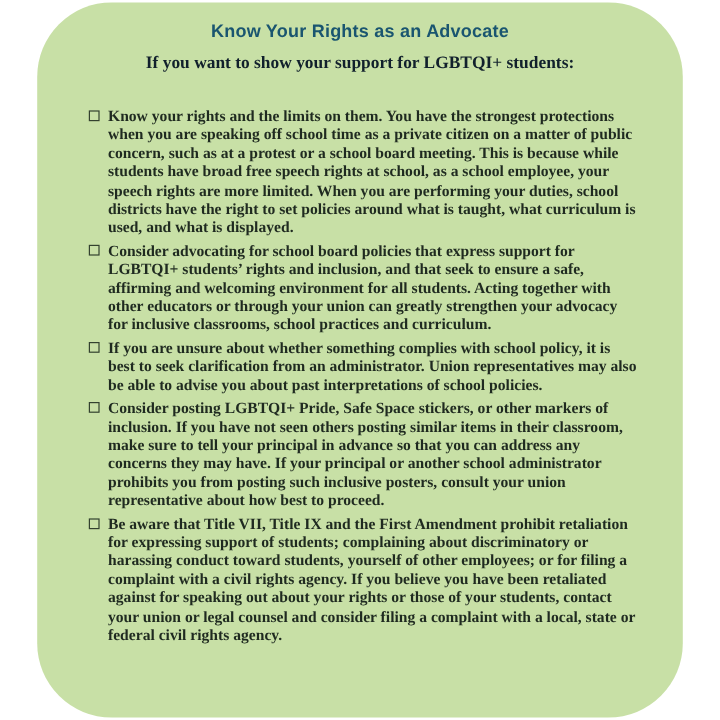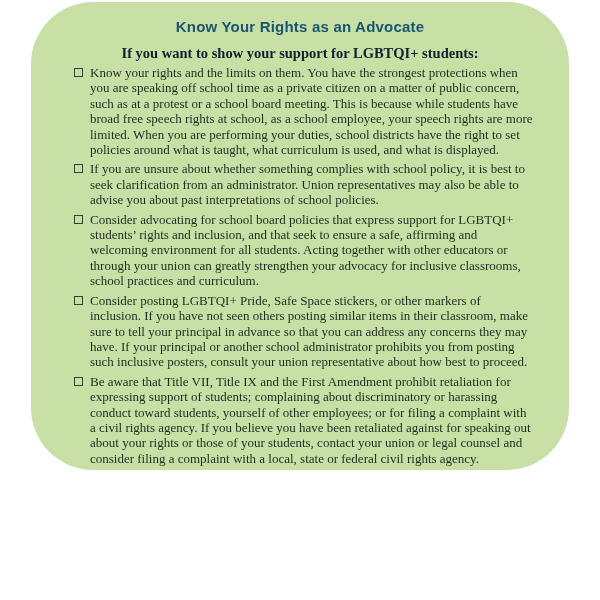--- a/index.html
+++ b/index.html
@@ -12,21 +12,21 @@
   body{
     width:600px;height:600px;
     background:#ffffff;
     position:relative;
     font-family:"Liberation Serif", serif;
     overflow:hidden;
   }
   .card{
     position:absolute;
     left:31px;top:2px;
-    width:538px;height:468px;
+    width:538px;height:596px;
     box-sizing:border-box;
     background:var(--card-bg);
     border-radius:62px;
   }
   .title{
     margin:16px 0 0 0;
     text-align:center;
     font-family:"Liberation Sans", sans-serif;
     font-size:15px;
     font-weight:700;
@@ -35,26 +35,27 @@
   }
   .subtitle{
     margin:10px 0 0 0;
     text-align:center;
     font-family:"Liberation Serif", serif;
     font-size:14.5px;
     font-weight:700;
     color:var(--subtitle-color);
   }
   ul.bullets{
-    margin:3px 0 0 0;
+    margin:27px 0 0 0;
     padding:0 35px 0 43px;
     list-style:none;
     color:var(--body-color);
     font-size:13px;
     line-height:15.4px;
+    font-weight:bold;
   }
   ul.bullets li{
     display:flex;
     align-items:flex-start;
     margin:0 0 4px 0;
   }
   .box{
     flex:none;
     width:7px;height:7px;
     border:1px solid #33412f;
@@ -69,25 +70,25 @@
 <div class="card">
   <h1 class="title">Know Your Rights as an Advocate</h1>
   <h2 class="subtitle">If you want to show your support for LGBTQI+ students:</h2>
   <ul class="bullets">
     <li>
       <span class="box"></span>
       <span class="txt">Know your rights and the limits on them. You have the strongest protections when you are speaking off school time as a private citizen on a matter of public concern, such as at a protest or a school board meeting. This is because while students have broad free speech rights at school, as a school employee, your speech rights are more limited. When you are performing your duties, school districts have the right to set policies around what is taught, what curriculum is used, and what is displayed.</span>
     </li>
     <li>
       <span class="box"></span>
-      <span class="txt">If you are unsure about whether something complies with school policy, it is best to seek clarification from an administrator. Union representatives may also be able to advise you about past interpretations of school policies.</span>
+      <span class="txt">Consider advocating for school board policies that express support for LGBTQI+ students’ rights and inclusion, and that seek to ensure a safe, affirming and welcoming environment for all students. Acting together with other educators or through your union can greatly strengthen your advocacy for inclusive classrooms, school practices and curriculum.</span>
     </li>
     <li>
       <span class="box"></span>
-      <span class="txt">Consider advocating for school board policies that express support for LGBTQI+ students’ rights and inclusion, and that seek to ensure a safe, affirming and welcoming environment for all students. Acting together with other educators or through your union can greatly strengthen your advocacy for inclusive classrooms, school practices and curriculum.</span>
+      <span class="txt">If you are unsure about whether something complies with school policy, it is best to seek clarification from an administrator. Union representatives may also be able to advise you about past interpretations of school policies.</span>
     </li>
     <li>
       <span class="box"></span>
       <span class="txt">Consider posting LGBTQI+ Pride, Safe Space stickers, or other markers of inclusion. If you have not seen others posting similar items in their classroom, make sure to tell your principal in advance so that you can address any concerns they may have. If your principal or another school administrator prohibits you from posting such inclusive posters, consult your union representative about how best to proceed.</span>
     </li>
     <li>
       <span class="box"></span>
       <span class="txt">Be aware that Title VII, Title IX and the First Amendment prohibit retaliation for expressing support of students; complaining about discriminatory or harassing conduct toward students, yourself of other employees; or for filing a complaint with a civil rights agency. If you believe you have been retaliated against for speaking out about your rights or those of your students, contact your union or legal counsel and consider filing a complaint with a local, state or federal civil rights agency.</span>
     </li>
   </ul>

